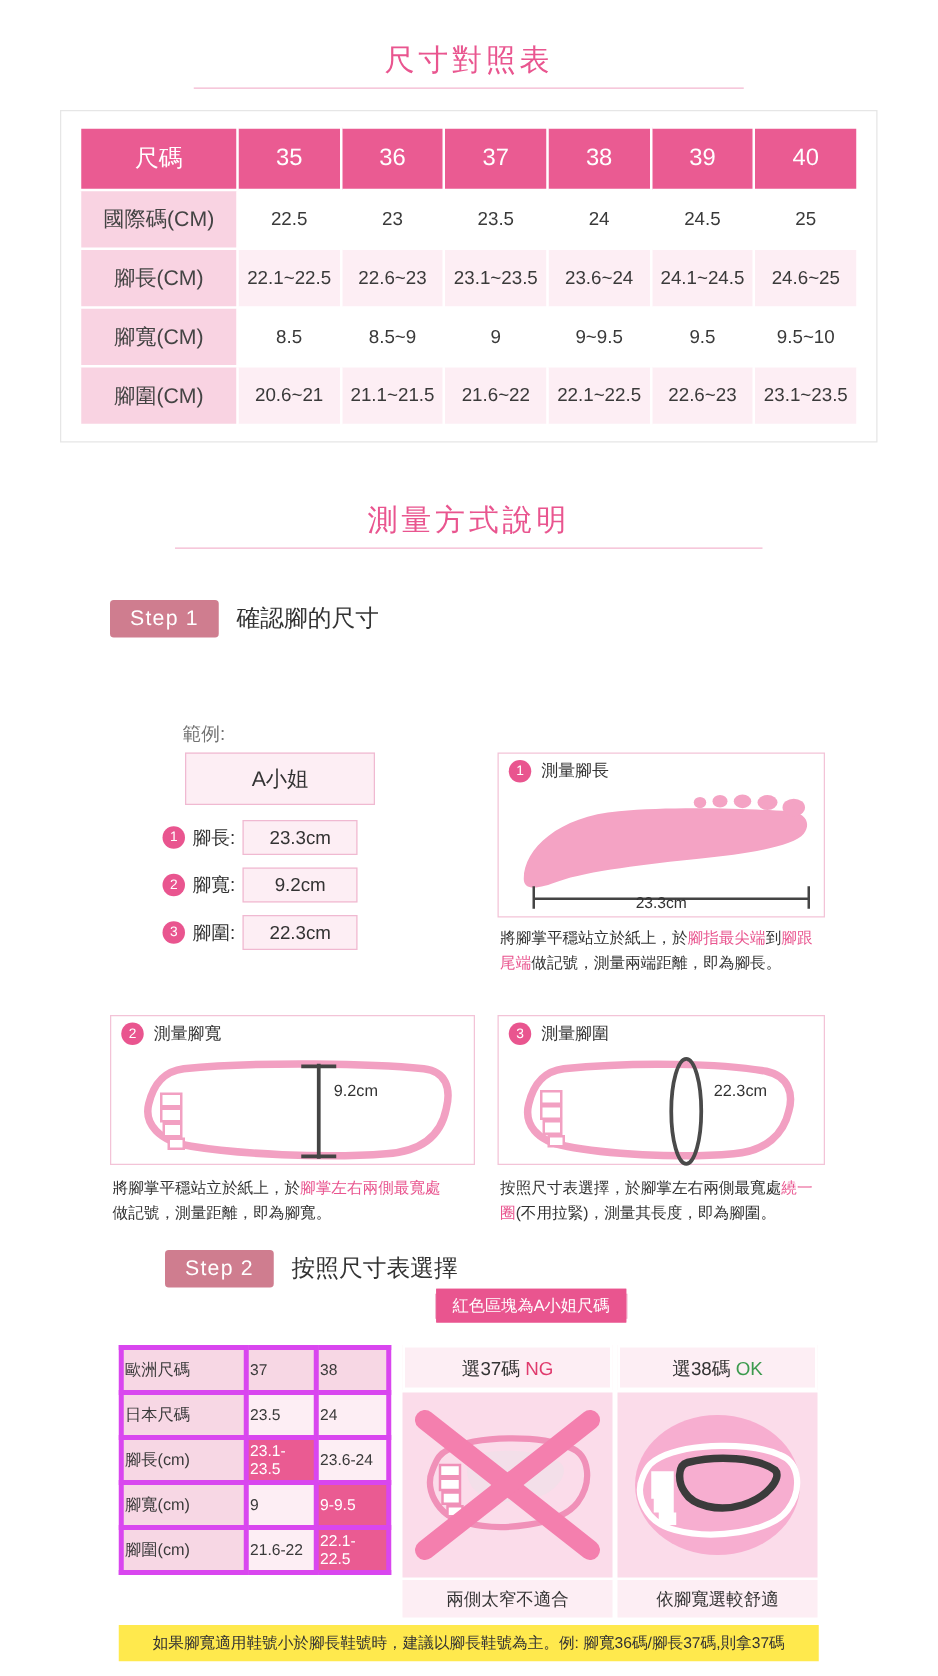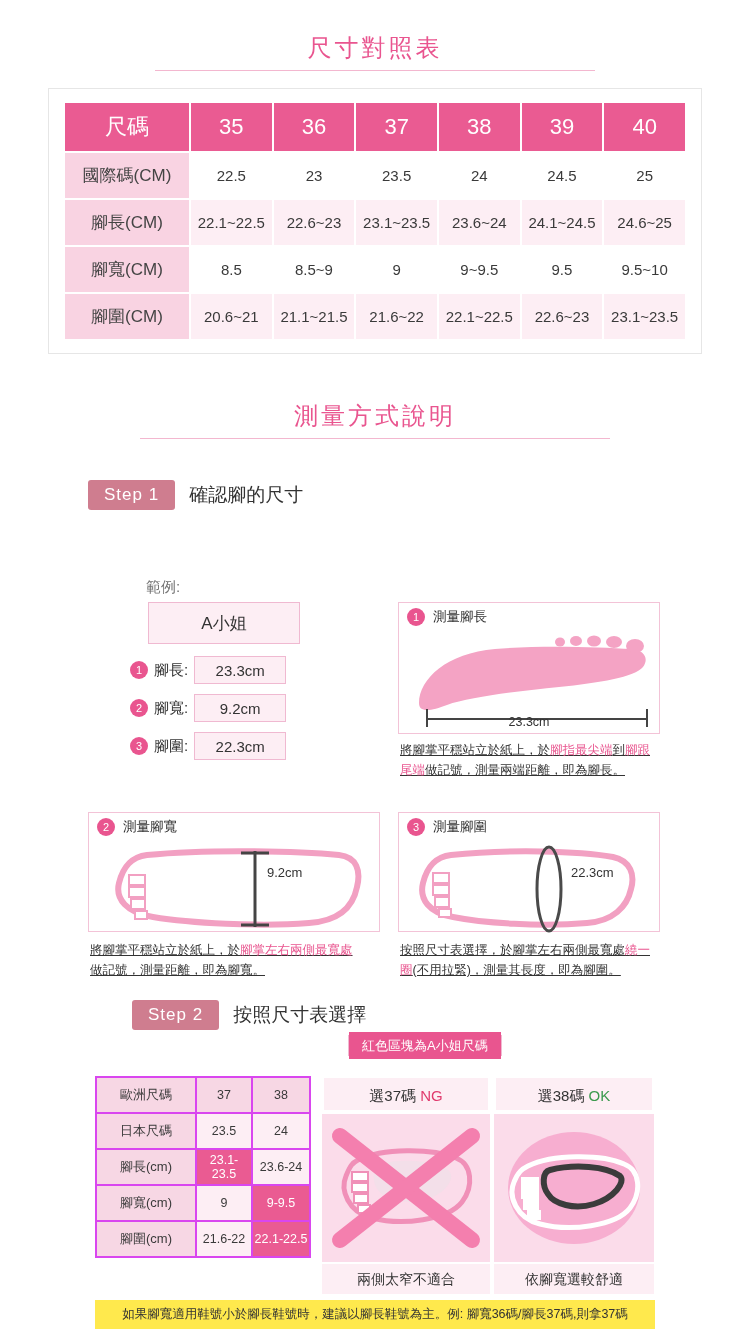--- a/index.html
+++ b/index.html
@@ -50,21 +50,21 @@
     border: 2px solid #ffffff;
     text-align: center;
     font-size: 15px;
     color: #3a3a3a;
     height: 47px;
     padding: 0 1px;
   }
   table.size tr.head td {
     background: #ea5b92;
     color: #fff;
-    font-size: 22px;
+    font-size: 19px;
     height: 50px;
   }
   table.size tr.head td.lbl { background: #ea5b92; }
   table.size td.lbl {
     background: #f9d3e2;
     color: #444;
     font-size: 17px;
     width: 126px;
   }
   table.size tr.alt td.val { background: #fdeef4; }
@@ -130,41 +130,40 @@
   .panel-head {
     display: flex; align-items: center; gap: 8px;
     padding: 5px 8px;
     font-size: 13.5px; color: #333;
   }
   .panel-head .num-badge { background: #e9558f; }
   .caption {
     position: absolute;
     font-size: 12.5px; line-height: 1.6; color: #333;
     width: 250px;
-    text-decoration: underline;
   }
 
   
   .step2 { position: absolute; left: 88px; top: 1000px; padding-left: 44px; }
   .legend-chip {
     background: #e9558f; color: #fff; font-size: 13px;
     padding: 5px 12px; border: 1px solid #e9558f;
   }
   .legend-wrap {
     position: absolute; left: 348px; top: 1035px;
     border: 1px solid #f0b9d1;
     background: #fdeef4;
     padding: 0;
   }
 
   .cmp-wrap { position: absolute; left: 95px; top: 1076px; width: 560px; }
   table.cmp { border-collapse: collapse; table-layout: fixed; }
   table.cmp td {
-    border: 2px solid #d946ef;
-    text-align: center;
+    border: 4px solid #d946ef;
+    text-align: left;
     font-size: 12.5px;
     height: 36px;
     color: #3a3a3a;
     background: #fdeef4;
   }
   table.cmp td.lbl { width: 100px; background: #f7d7e4; font-size: 13px; }
   table.cmp td.c1 { width: 56px; }
   table.cmp td.c2 { width: 58px; }
   table.cmp td.pick { background: #ea5b92; color: #fff; }
   table.cmp td.head { background: #f7d7e4; }

